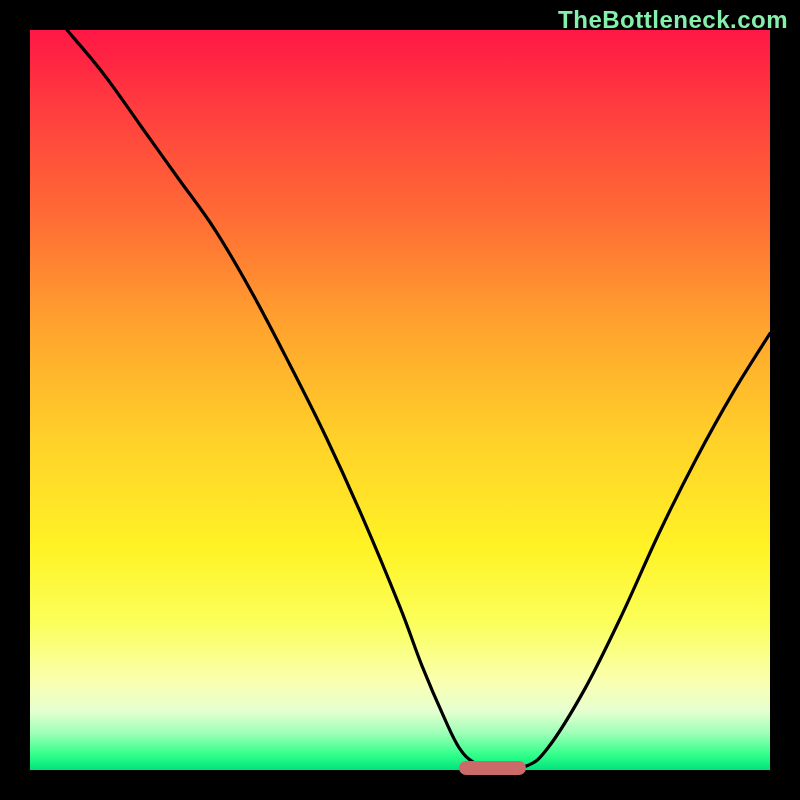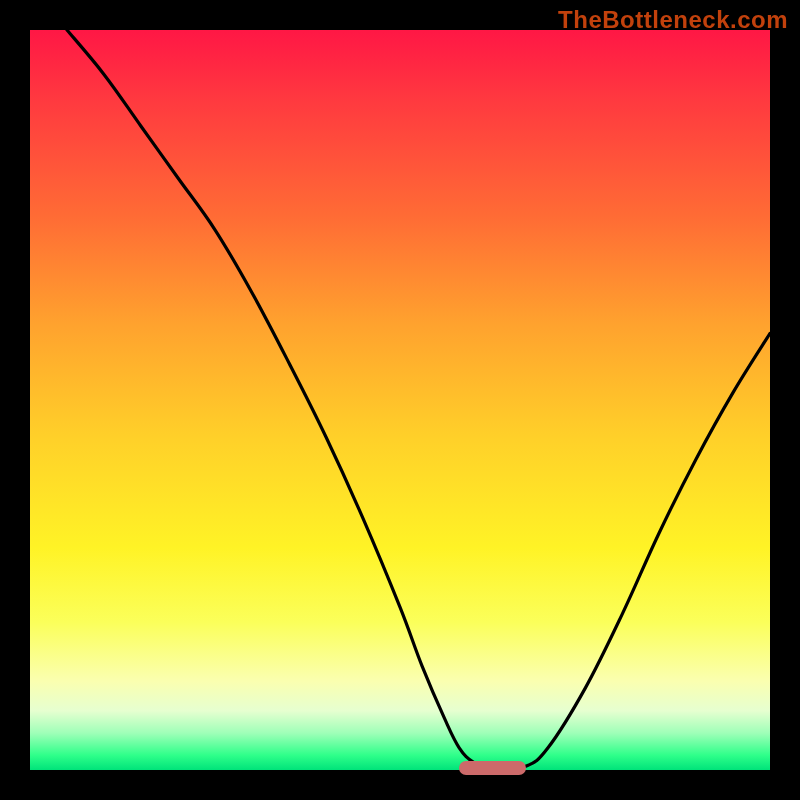--- a/index.html
+++ b/index.html
@@ -18,21 +18,21 @@
     height: 800px;
     background: #000;
   }
   .watermark {
     position: absolute;
     top: 6px;
     right: 12px;
     font-family: Arial, Helvetica, sans-serif;
     font-size: 24px;
     font-weight: 600;
-    color: #c2410c;
+    color: #86efac;
     letter-spacing: 0.5px;
     user-select: none;
   }
   .plot {
     position: absolute;
     left: 30px;
     top: 30px;
     width: 740px;
     height: 740px;
     background: linear-gradient(

